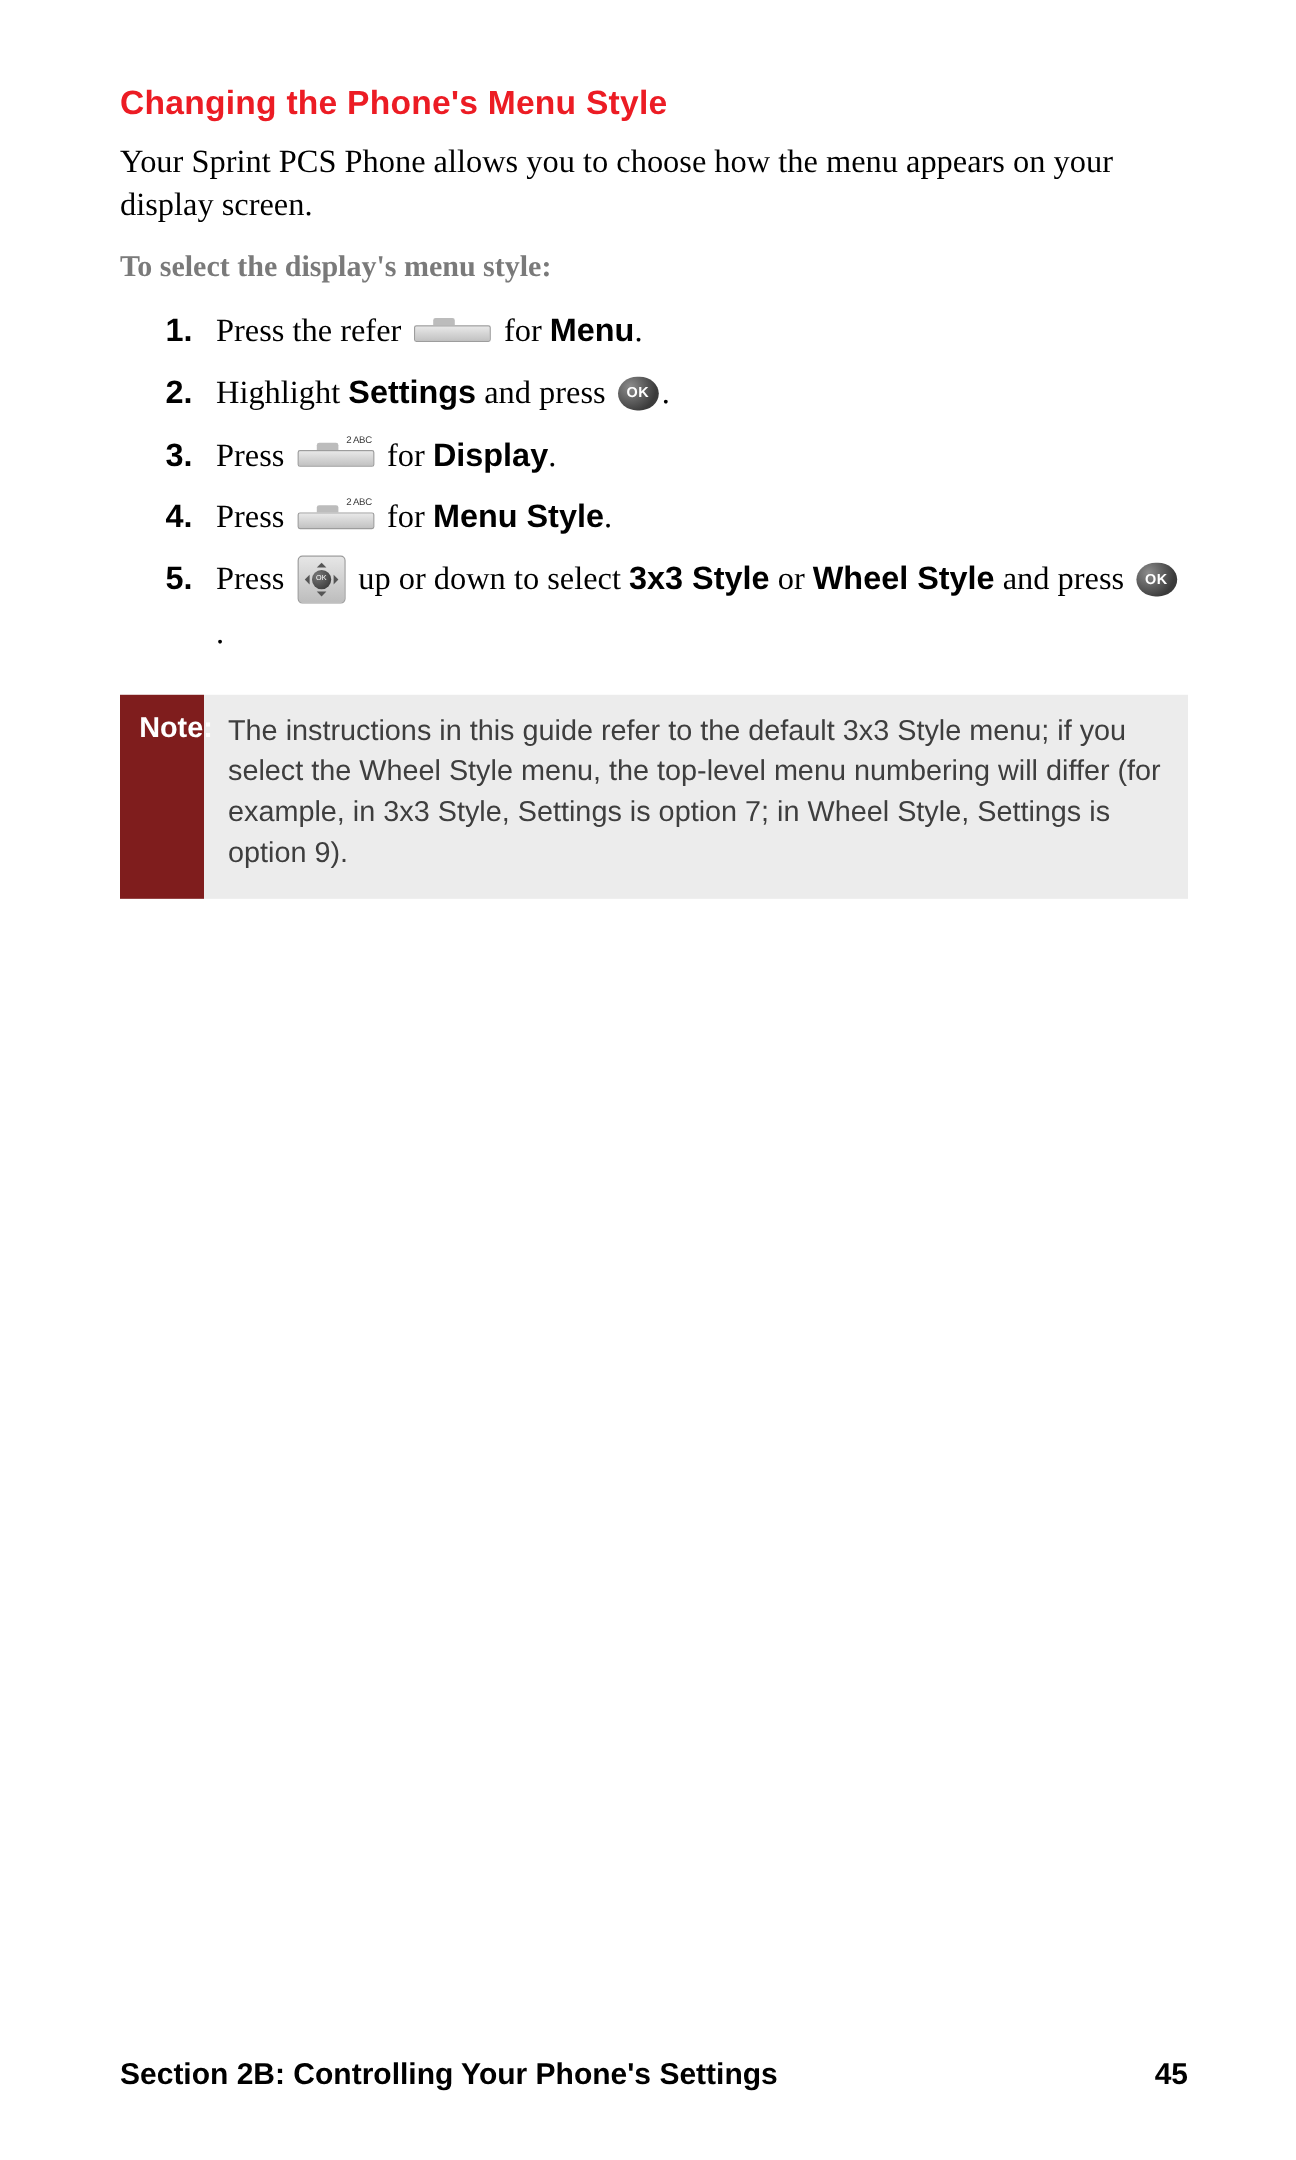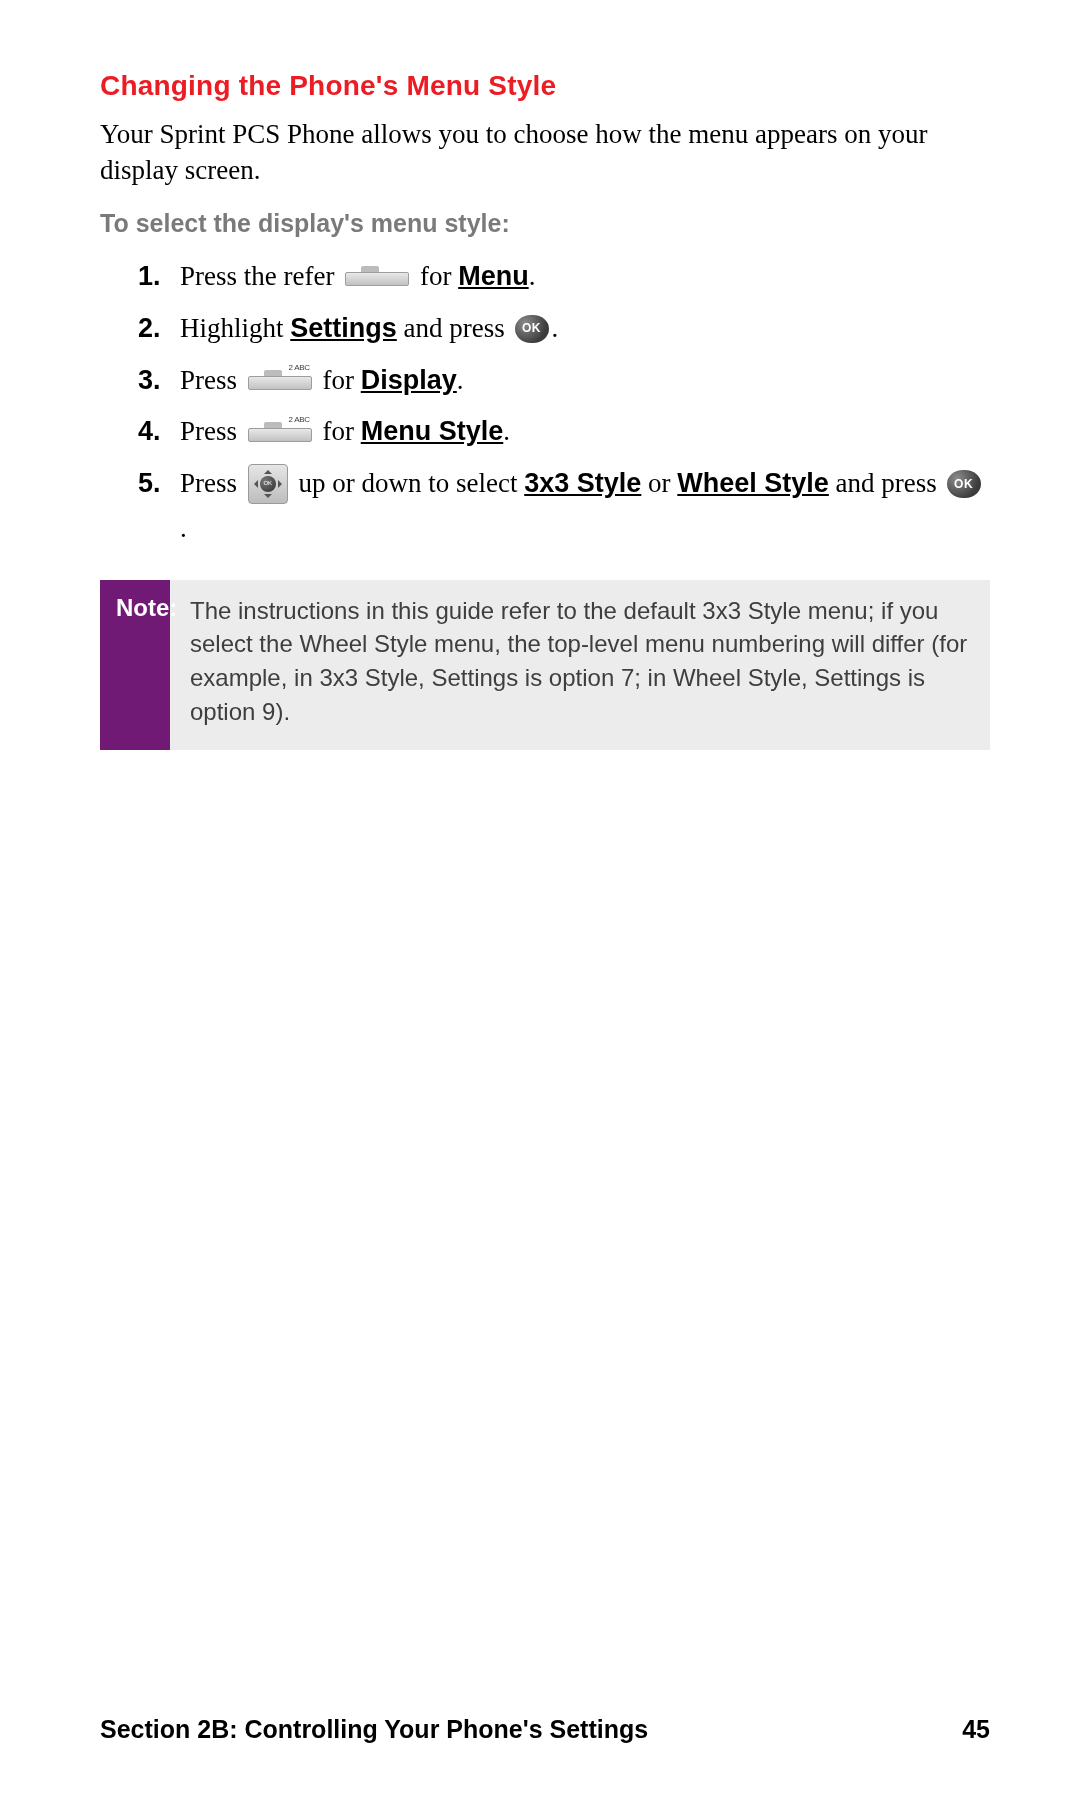--- a/index.html
+++ b/index.html
@@ -25,21 +25,21 @@
     font-size: 28px;
     margin: 10px 0 14px 0;
     letter-spacing: 0.2px;
   }
   .intro {
     font-size: 27px;
     line-height: 1.35;
     margin: 0 0 20px 0;
   }
   .lead {
-    font-family: Liberation Sans, sans-serif;
+    font-family: Liberation Serif, serif;
     font-weight: 700;
     color: #7a7a7a;
     font-size: 25px;
     margin: 18px 0 18px 0;
   }
   ol.steps {
     list-style: none;
     margin: 0;
     padding: 0 0 0 38px;
   }
@@ -55,21 +55,20 @@
     font-weight: 700;
     min-width: 42px;
     display: inline-block;
   }
   ol.steps .body {
     flex: 1;
   }
   .b {
     font-family: "Helvetica Neue", Helvetica, Arial, sans-serif;
     font-weight: 700;
-    text-decoration: underline;
   }
 
   
   .ok-badge {
     display: inline-flex;
     align-items: center;
     justify-content: center;
     width: 34px;
     height: 28px;
     border-radius: 16px / 14px;
@@ -149,21 +148,21 @@
   .navkey .left  { left:1px;   top:15px;  border-right-color:#555; }
   .navkey .right { right:1px;  top:15px;  border-left-color:#555; }
 
   
   .notebox {
     display: flex;
     margin-top: 30px;
     background: #ececec;
   }
   .notebox .tab {
-    background: #701a75;
+    background: #7f1d1d;
     color: #ffffff;
     font-family: "Helvetica Neue", Helvetica, Arial, sans-serif;
     font-weight: 600;
     font-size: 24px;
     padding: 14px 14px 14px 16px;
     min-width: 70px;
     box-sizing: border-box;
   }
   .notebox .content {
     font-family: "Helvetica Neue", Helvetica, Arial, sans-serif;

